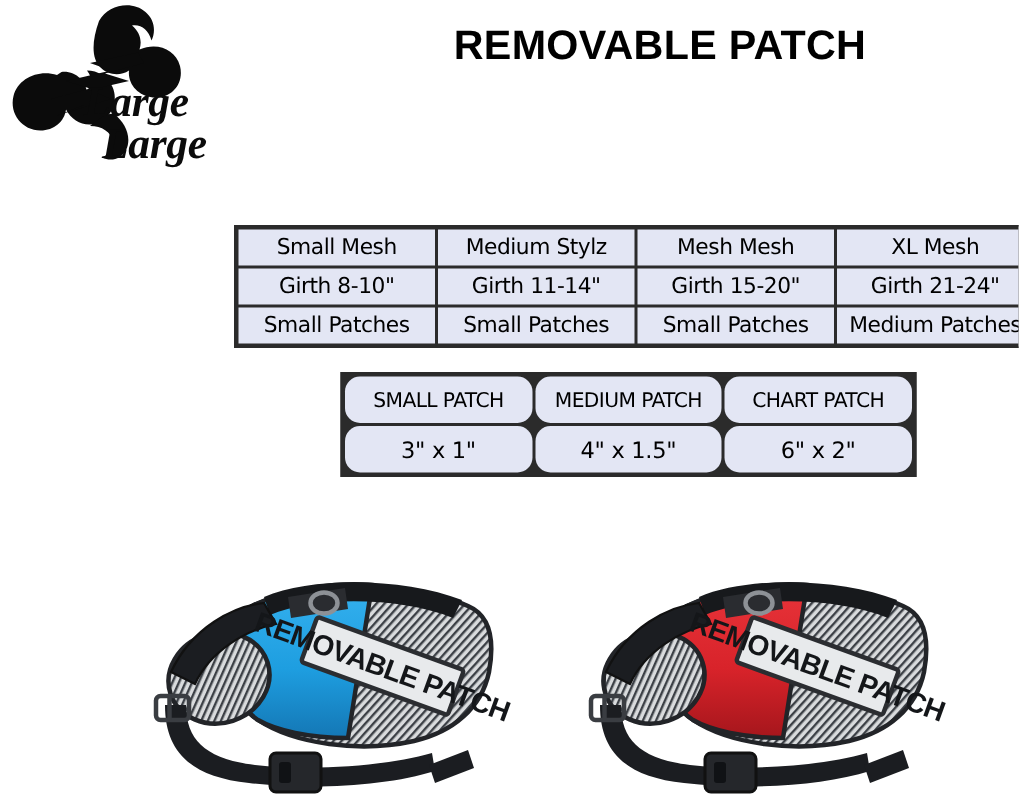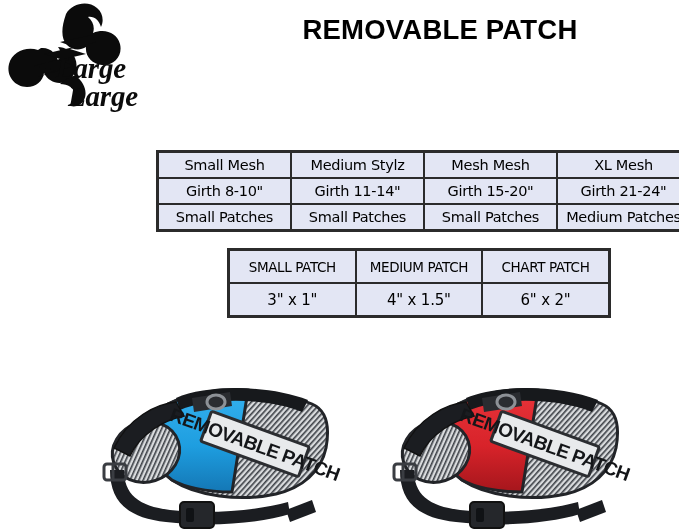--- a/index.html
+++ b/index.html
@@ -111,20 +111,21 @@
 
   
   #patch-table {
     left: 227px;
     top: 248px;
     width: 368px;
   }
   #patch-table td {
     width: 122.6px;
     height: 29px;
+    border-radius: 10px;
   }
   #patch-table .patch-head {
     font-size: 13.5px;
     letter-spacing: -0.4px;
   }
   #patch-table .patch-dim {
     font-size: 15px;
     letter-spacing: -0.2px;
   }
 

